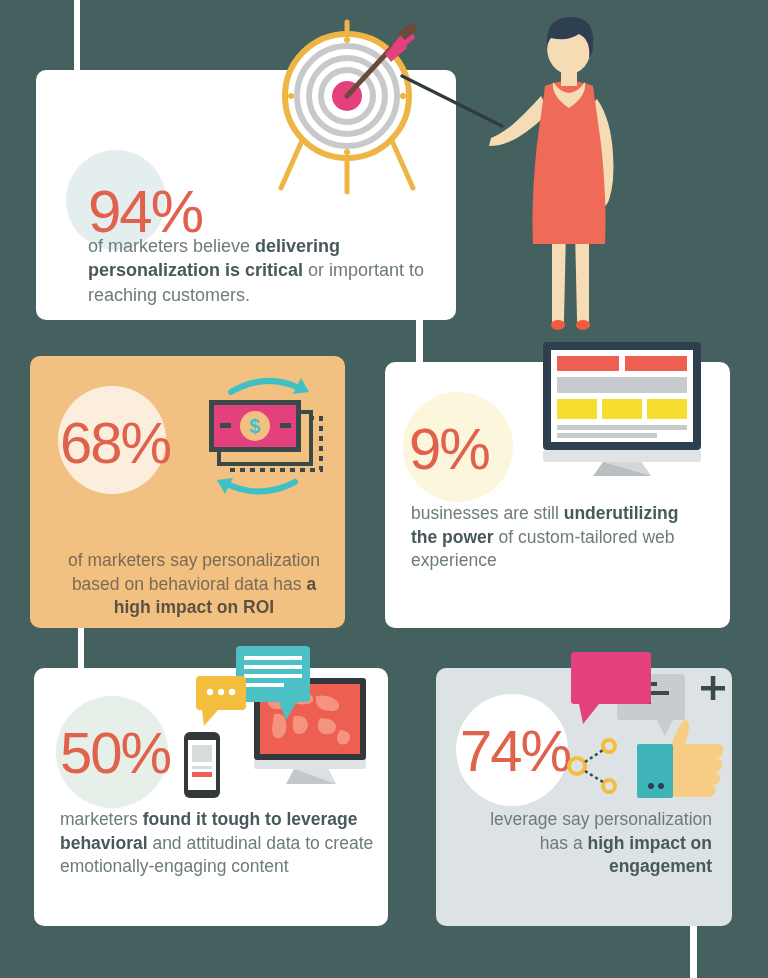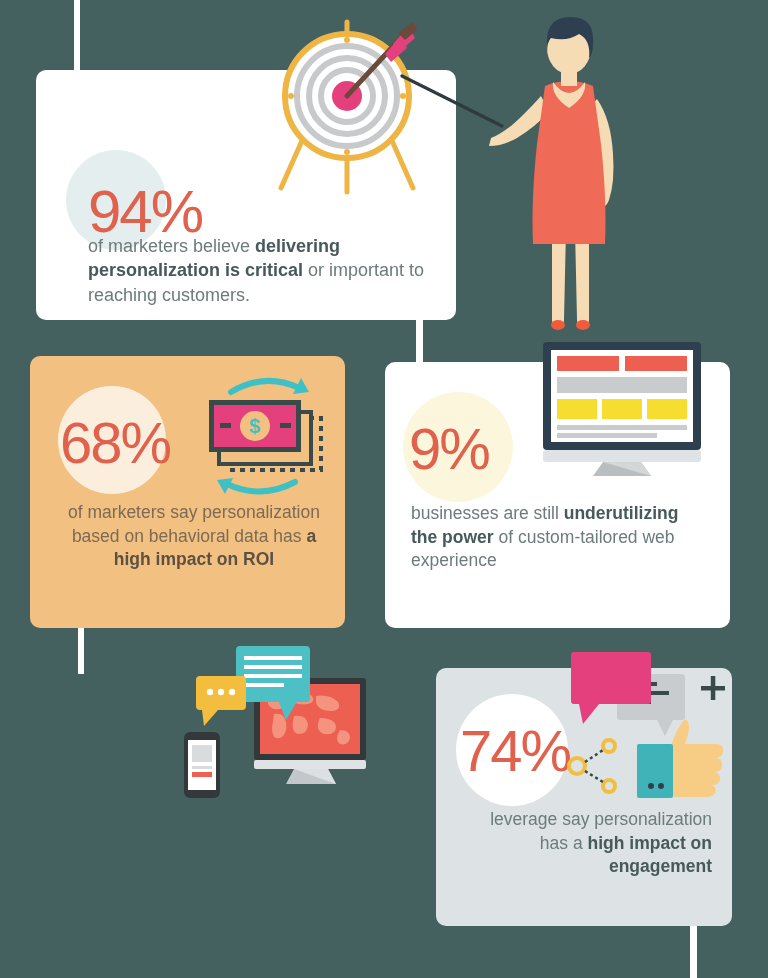--- a/index.html
+++ b/index.html
@@ -38,21 +38,21 @@
     letter-spacing: -2px;
     line-height: 1;
     white-space: nowrap;
   }
   .body-text {
     position: absolute;
     color: #6d7b7b;
     line-height: 1.35;
   }
   .body-text b { color: #47595b; font-weight: bold; }
-  .card.orange .body-text { color: #7b6a55; }
+  .card.orange .body-text { color: #7b6a55; margin-top: 48px; }
   .card.orange .body-text b { color: #5c5143; }
   .card.grey .body-text { color: #6d7b7b; }
   .card.grey .body-text b { color: #47595b; }
 
   .icon-holder { position: absolute; }
   svg { display: block; overflow: visible; }
 </style>
 </head>
 <body>
 
@@ -191,20 +191,27 @@
       <rect x="22" y="87" width="130" height="5" fill="#c9ccce"></rect>
       <rect x="22" y="95" width="100" height="5" fill="#c9ccce"></rect>
 
       <rect x="8" y="112" width="158" height="12" rx="3" fill="#e0e3e5"></rect>
 
       <path d="M68 124 L106 124 L116 138 L58 138 Z" fill="#b9bec1"></path>
       <path d="M68 124 L106 124 L116 138 Z" fill="#d3d7d9"></path>
     </svg>
   </div>
 
+  <div class="card white" style="left:34px; top:668px; width:354px; height:258px; z-index:4;">
+    <div class="pct-circle" style="left:22px; top:28px; width:112px; height:112px; background:#e6efe8;"></div>
+    <div class="pct" style="left:26px; top:56px; font-size:58px;">50%</div>
+    <div class="body-text" style="left:26px; top:140px; width:320px; font-size:17.5px;">
+      <span>marketers </span><b>found it tough to leverage behavioral</b><span> and attitudinal data to create emotionally-engaging content</span>
+    </div>
+  </div>
 
   <div class="icon-holder" style="left:182px; top:644px; width:190px; height:160px; z-index:5;">
     <svg width="190" height="160" viewBox="0 0 190 160">
 
       <g>
         <rect x="72" y="34" width="112" height="82" rx="3" fill="#33383a"></rect>
         <rect x="78" y="40" width="100" height="70" fill="#ec5f51"></rect>
 
         <g fill="#f4947f">
           <path d="M86 52 q10 -6 18 2 q6 6 -2 10 q-12 4 -16 -4 Z"></path>

